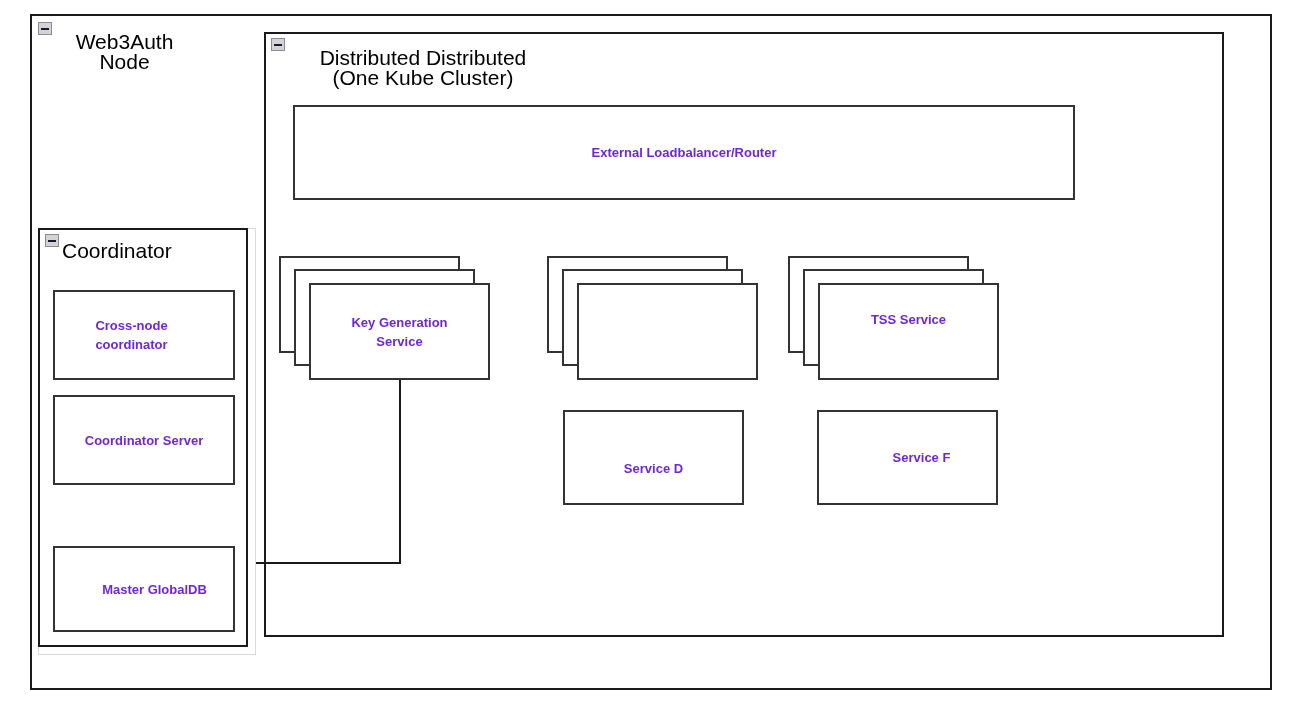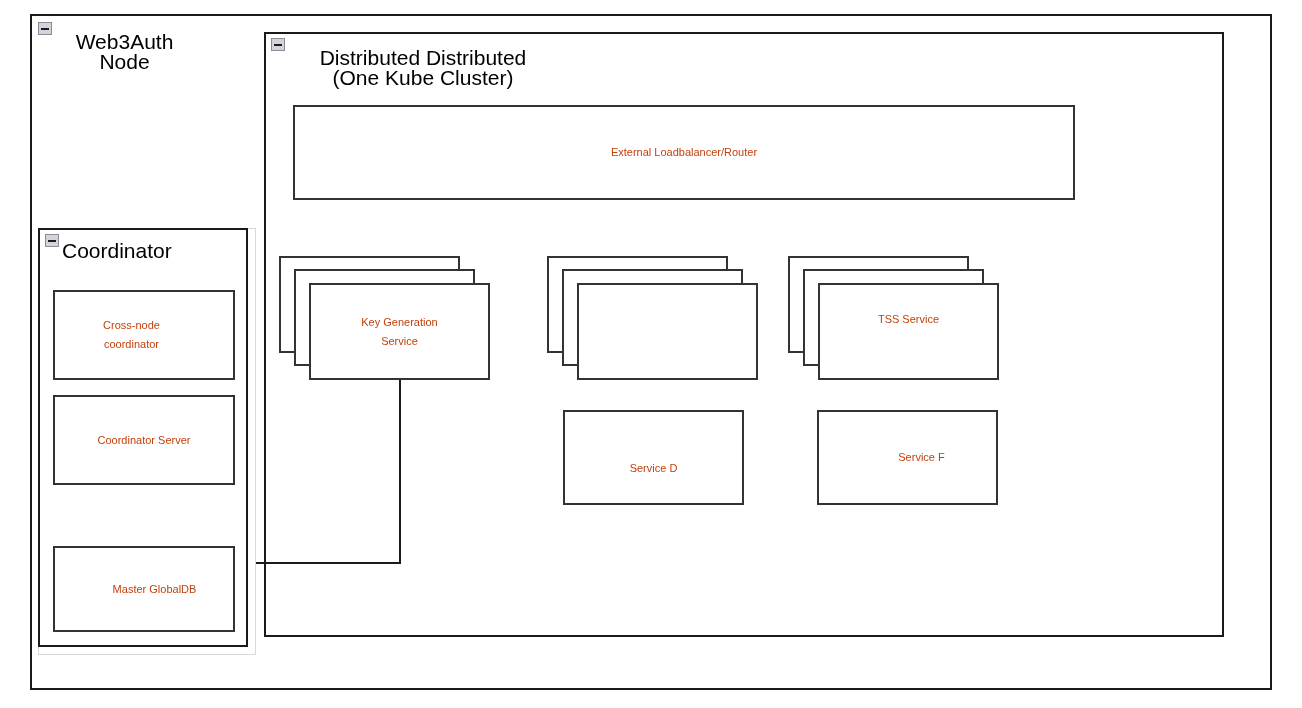--- a/index.html
+++ b/index.html
@@ -35,25 +35,26 @@
     border: 2px solid #1a1a1a;
   }
 
   .label {
     position: absolute;
     box-sizing: border-box;
     display: flex;
     align-items: center;
     justify-content: center;
     text-align: center;
-    color: #c2410c;
-    font-size: 11px;
+    color: #6d28d9;
+    font-size: 13px;
     line-height: 19px;
     white-space: pre-line;
     pointer-events: none;
+    font-weight: bold;
   }
 
   .group-label {
     position: absolute;
     color: #000000;
     font-size: 21px;
     line-height: 20px;
     text-align: center;
     white-space: pre-line;
   }

